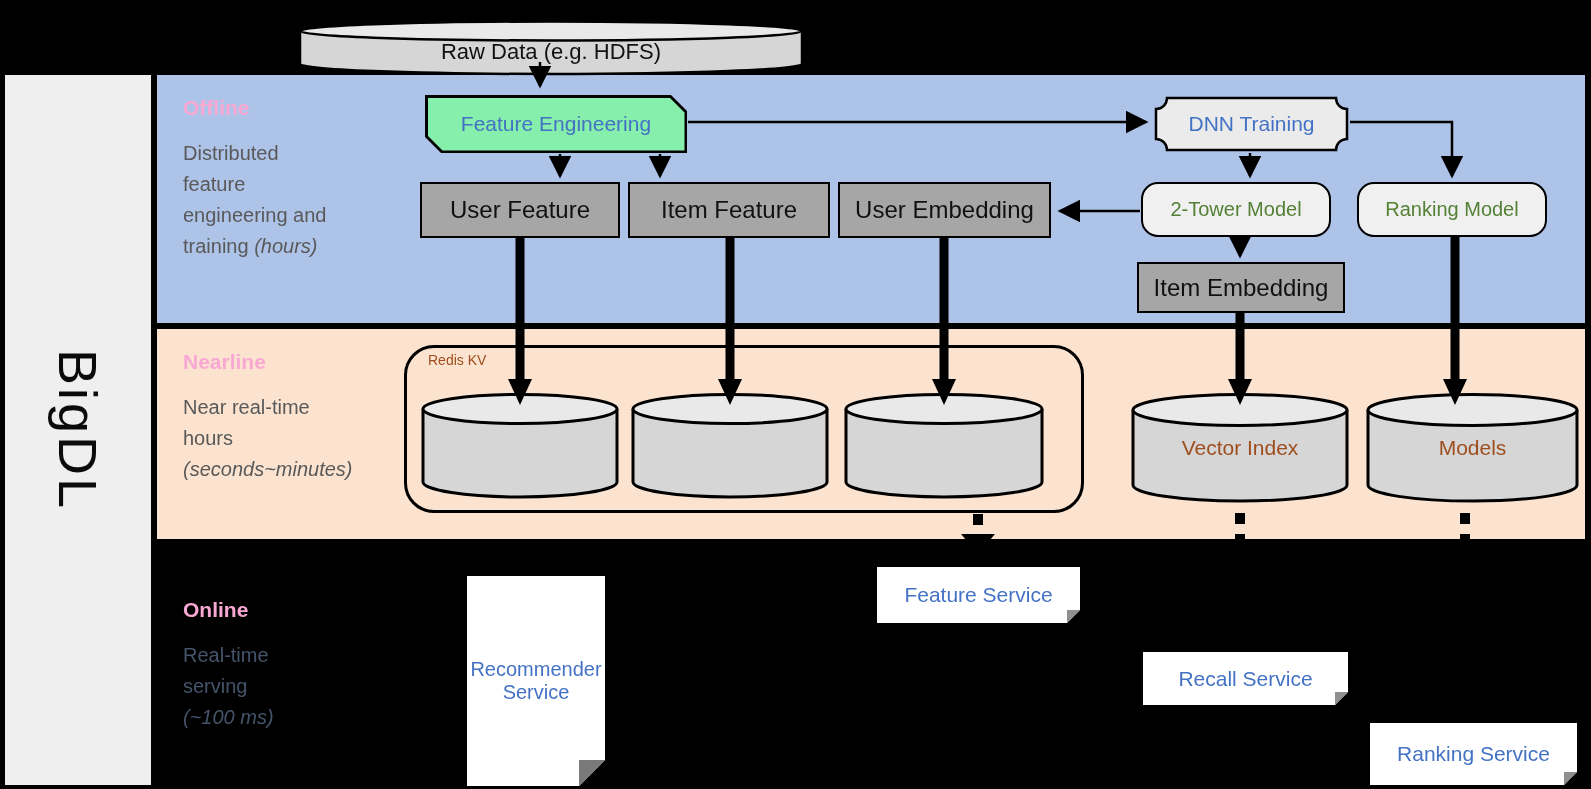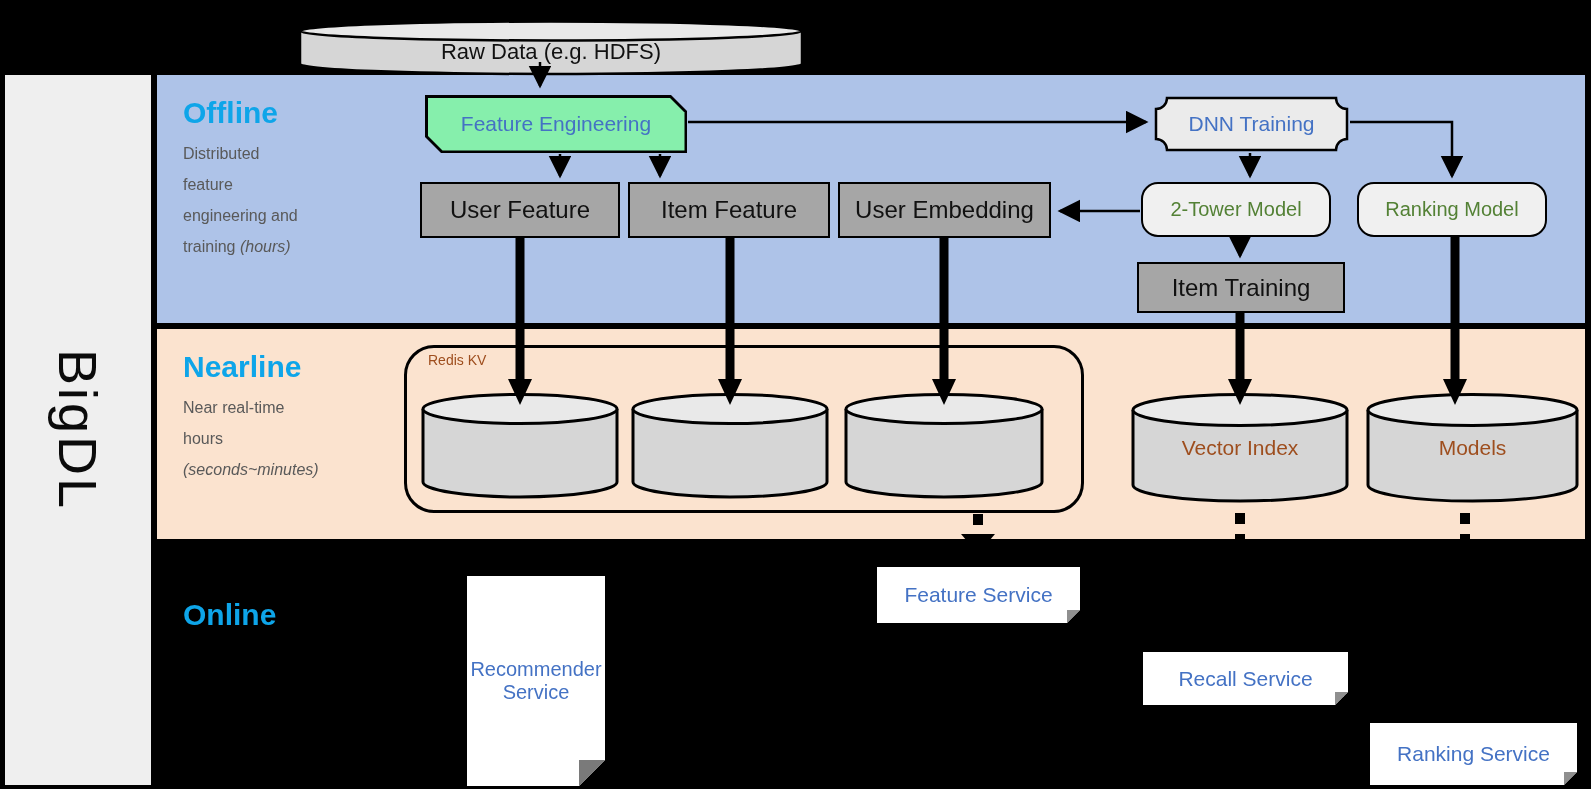--- a/index.html
+++ b/index.html
@@ -9,22 +9,22 @@
   }
   .abs{position:absolute;}
   
   #bigdl-bar{left:5px;top:75px;width:146px;height:710px;background:#efefef;
     display:flex;align-items:center;justify-content:center;}
   #bigdl-bar span{writing-mode:vertical-rl;text-orientation:sideways;
     font-size:54px;color:#0b0b0b;letter-spacing:3px;}
   #offline-band{left:157px;top:75px;width:1428px;height:248px;background:#aec3e8;}
   #nearline-band{left:157px;top:329px;width:1428px;height:210px;background:#fbe3cf;}
   
-  .lane-title{font-size:30px;font-weight:600;color:#0ea5e9;}
-  .lane-desc{font-size:16px;line-height:31px;color:#595959;}
+  .lane-title{font-size:21px;font-weight:600;color:#f9a8d4;}
+  .lane-desc{font-size:20px;line-height:31px;color:#595959;}
   .lane-desc .em{font-style:italic;}
   #offline-title{left:183px;top:96px;}
   #offline-desc{left:183px;top:138px;width:250px;}
   #nearline-title{left:183px;top:350px;}
   #nearline-desc{left:183px;top:392px;width:260px;}
   #online-title{left:183px;top:598px;}
   #online-desc{left:183px;top:640px;width:250px;color:#44546a;}
   
   .nodelabel{display:flex;align-items:center;justify-content:center;
     width:100%;height:100%;text-align:center;}
@@ -108,20 +108,25 @@
   </div>
 
   <div class="abs lane-title" id="nearline-title">Nearline</div>
   <div class="abs lane-desc" id="nearline-desc">
     <span>Near real-time</span><br>
     <span>hours</span><br>
     <span class="em">(seconds~minutes)</span>
   </div>
 
   <div class="abs lane-title" id="online-title">Online</div>
+  <div class="abs lane-desc" id="online-desc">
+    <span>Real-time</span><br>
+    <span>serving</span><br>
+    <span class="em">(~100 ms)</span>
+  </div>
 
   <div class="abs" id="feature-engineering">
     <div class="snip-outer"></div>
     <div class="snip-inner">Feature Engineering</div>
   </div>
 
   <div class="abs" id="dnn-training">
     <svg width="195" height="56" viewBox="0 0 195 56">
       <path d="M13 2 H182 A11 11 0 0 0 193 13 V43 A11 11 0 0 0 182 54 H13 A11 11 0 0 0 2 43 V13 A11 11 0 0 0 13 2 Z" fill="#ebebeb" stroke="#000" stroke-width="2.5"></path>
     </svg>
@@ -131,21 +136,21 @@
   <div class="abs graybox" id="user-feature">
     <span class="nodelabel">User Feature</span>
   </div>
   <div class="abs graybox" id="item-feature">
     <span class="nodelabel">Item Feature</span>
   </div>
   <div class="abs graybox" id="user-embedding">
     <span class="nodelabel">User Embedding</span>
   </div>
   <div class="abs graybox" id="item-embedding">
-    <span class="nodelabel">Item Training</span>
+    <span class="nodelabel">Item Embedding</span>
   </div>
 
   <div class="abs roundbox" id="two-tower-model">
     <span class="nodelabel">2-Tower Model</span>
   </div>
   <div class="abs roundbox" id="ranking-model">
     <span class="nodelabel">Ranking Model</span>
   </div>
 
   <div class="abs" id="redis-container"></div>

